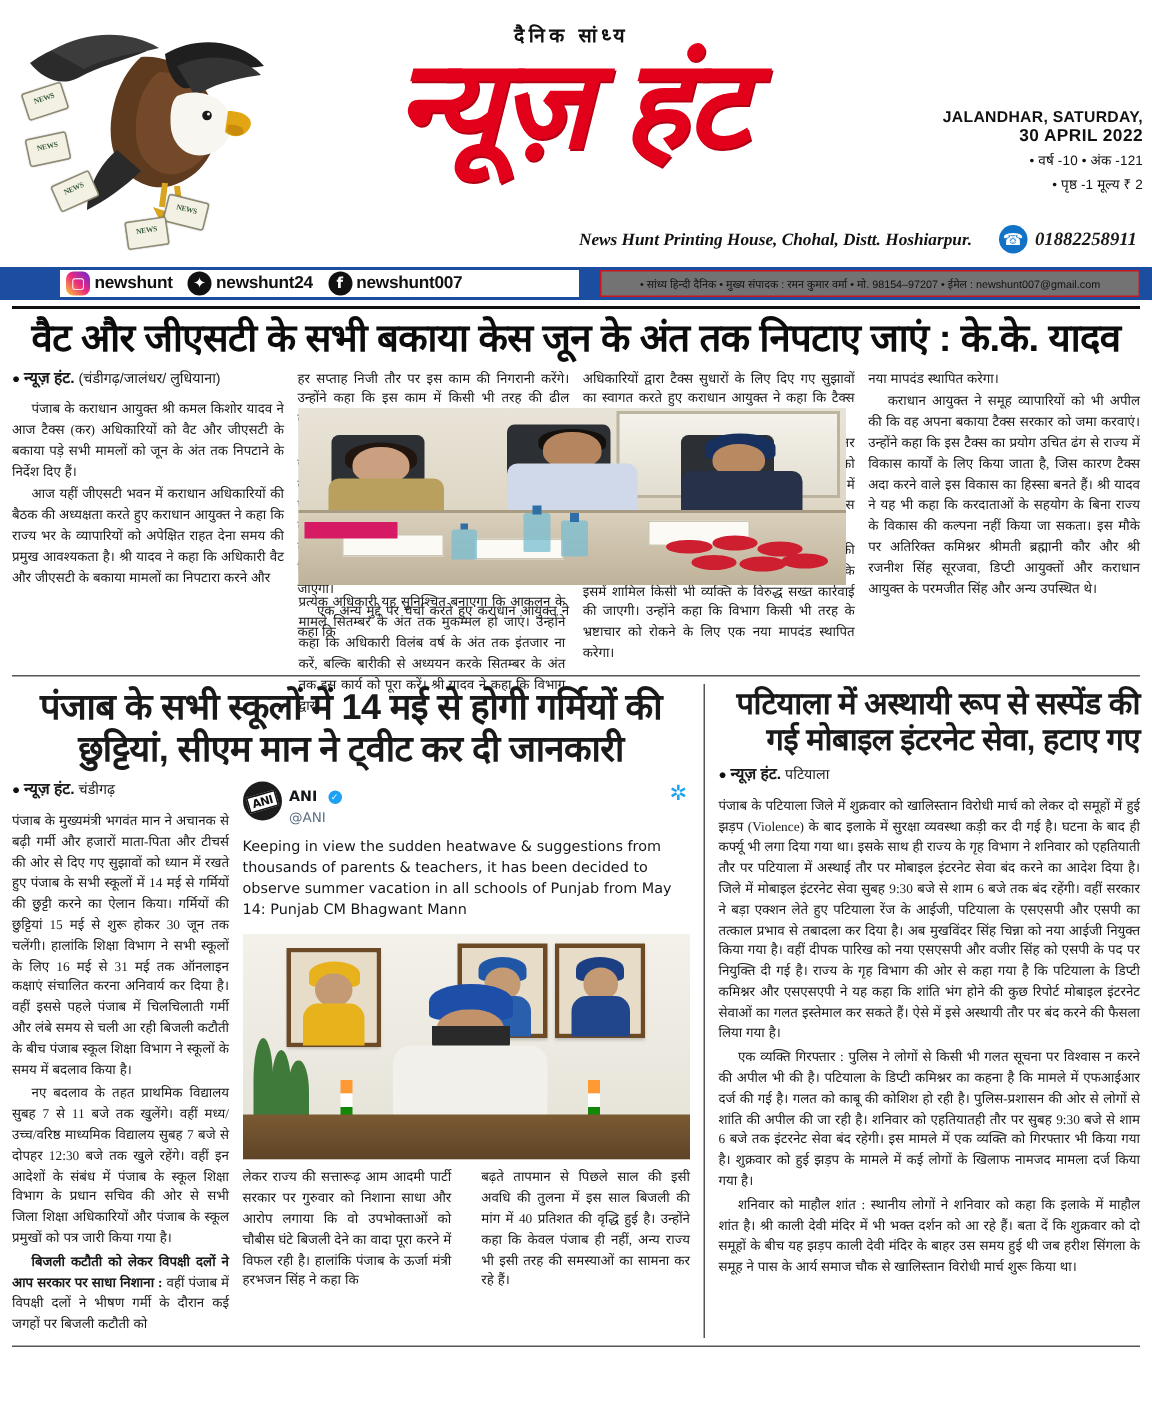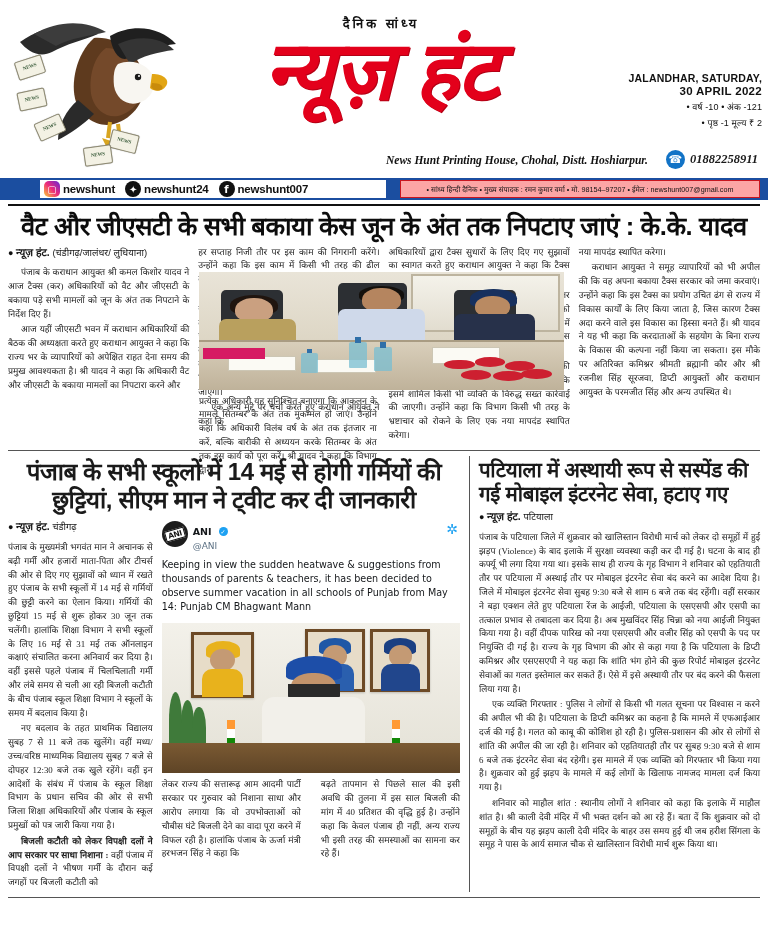--- a/index.html
+++ b/index.html
@@ -191,21 +191,21 @@
   .ico-facebook { background: #111; border-radius: 50%; }
   .soc-handle {
     font-family: "Liberation Sans", sans-serif;
     font-size: 11.5px;
     font-weight: bold;
     color: #111;
     letter-spacing: -.2px;
   }
   .social-right {
     flex: 1;
-    background: #fca5a5;
+    background: #737373;
     margin: 2px 8px 2px 14px;
     border: 1px solid #c9161f;
     display: flex;
     align-items: center;
     justify-content: center;
     font-family: "Liberation Sans", sans-serif;
     font-size: 7.2px;
     color: #111;
     white-space: nowrap;
     overflow: hidden;
@@ -340,21 +340,21 @@
     line-height: 1.16;
     text-align: center;
     margin: 2px 0 7px 0;
     letter-spacing: -.4px;
   }
   .story3-head {
     font-family: "Liberation Sans", sans-serif;
     font-weight: bold;
     font-size: 20.5px;
     line-height: 1.18;
-    text-align: left;
+    text-align: right;
     margin: 2px 0 4px 0;
     letter-spacing: -.3px;
   }
   .story2-grid {
     display: grid;
     grid-template-columns: 1fr 1fr 1fr;
     column-gap: 9px;
   }
   .mid-wide { grid-column: 2 / span 2; }
 

